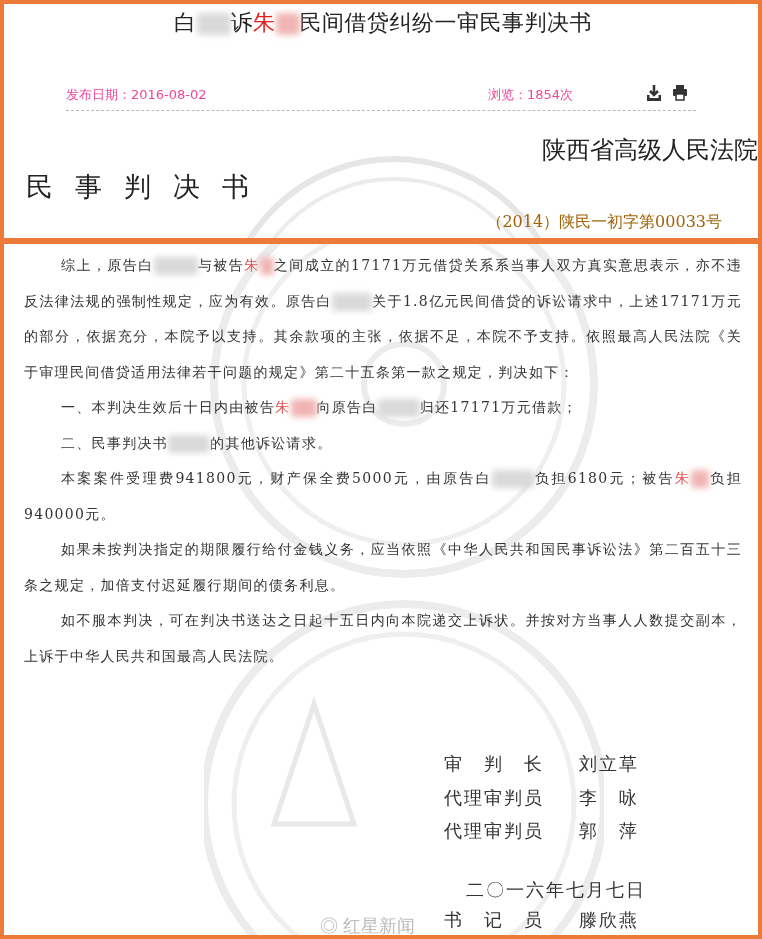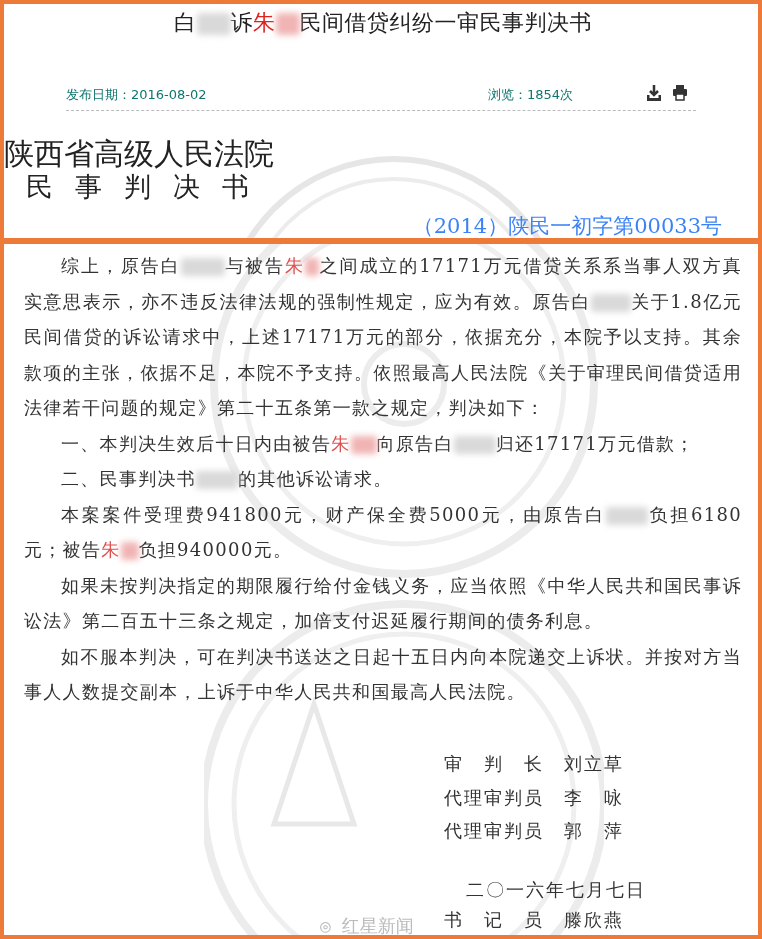--- a/index.html
+++ b/index.html
@@ -9,39 +9,39 @@
            border:4px solid #ee7a3a; background:#fff; overflow:hidden; }
   #top { top:0; height:241px; border-bottom-width:3px; }
   #body { top:240px; height:699px; border-top-width:4px; }
   .seal { position:absolute; pointer-events:none; }
   .title { position:absolute; top:4px; left:4px; right:0; text-align:center;
            font-family:"DejaVu Sans", sans-serif; font-size:22px; color:#222; letter-spacing:0.5px; }
   .title .red { color:#e02020; }
   .blur { display:inline-block; background:#d9d9d9; filter:blur(3px); border-radius:3px; vertical-align:middle; }
   .blur.pink { background:#f1b4b4; }
   .meta { position:absolute; top:80px; left:62px; right:62px; height:24px;
-          font-family:"DejaVu Sans", sans-serif; font-size:13px; color:#0f766e; }
+          font-family:"DejaVu Sans", sans-serif; font-size:13px; color:#ec4899; }
   .meta .date { position:absolute; left:0; top:2px; }
   .meta .views { position:absolute; left:422px; top:2px; }
   .meta .icons { position:absolute; right:8px; top:0; display:flex; gap:10px; }
   .dotline { position:absolute; top:106px; left:62px; right:62px; border-top:1px dashed #bbb; }
-  .court { position:absolute; top:130px; left:0; right:0; text-align:left;
-           font-size:30px; color:#222; }
+  .court { position:absolute; top:130px; left:0; right:0; text-align:right;
+           font-size:24px; color:#222; }
   .doctype { position:absolute; top:165px; left:0; right:0; 
              font-size:27px; color:#222; letter-spacing:22px; text-indent:22px; }
-  .caseno { position:absolute; top:208px; right:36px; font-size:21px; color:#3b82f6; }
-  .text { position:absolute; left:20px; right:16px; top:4px; font-size:18px; line-height:35.5px;
+  .caseno { position:absolute; top:208px; right:36px; font-size:16px; color:#a16207; }
+  .text { position:absolute; left:20px; right:16px; top:4px; font-size:14px; line-height:35.5px;
           color:#333; letter-spacing:1.3px; }
   .text p { margin:0; text-indent:37px; text-align:justify; }
   .text .red { color:#e05050; }
   .sign { position:absolute; left:440px; font-size:18px; color:#333; }
   .sign .role { display:inline-block; width:120px; letter-spacing:2px;font-family:Liberation Serif, serif; }
-  .sign .nm { display:inline-block; width:90px; text-align:left; letter-spacing:2px; }
+  .sign .nm { display:inline-block; width:90px; text-align:center; letter-spacing:2px; }
   .watermark { position:absolute; left:320px; top:914px; font-size:18px; color:#bbb;
-               font-family:Liberation Mono, monospace; }
+               font-family:Liberation Sans, sans-serif; }
 </style>
 </head>
 <body>
 
 <div id="top" class="panel">
   <div class="title">
     <span>白</span><span class="blur" style="width:34px;height:22px"></span><span>诉</span><span class="red">朱</span><span class="blur pink" style="width:24px;height:22px"></span><span>民间借贷纠纷一审民事判决书</span>
   </div>
   <div class="meta">
     <span class="date">发布日期：2016-08-02</span>

